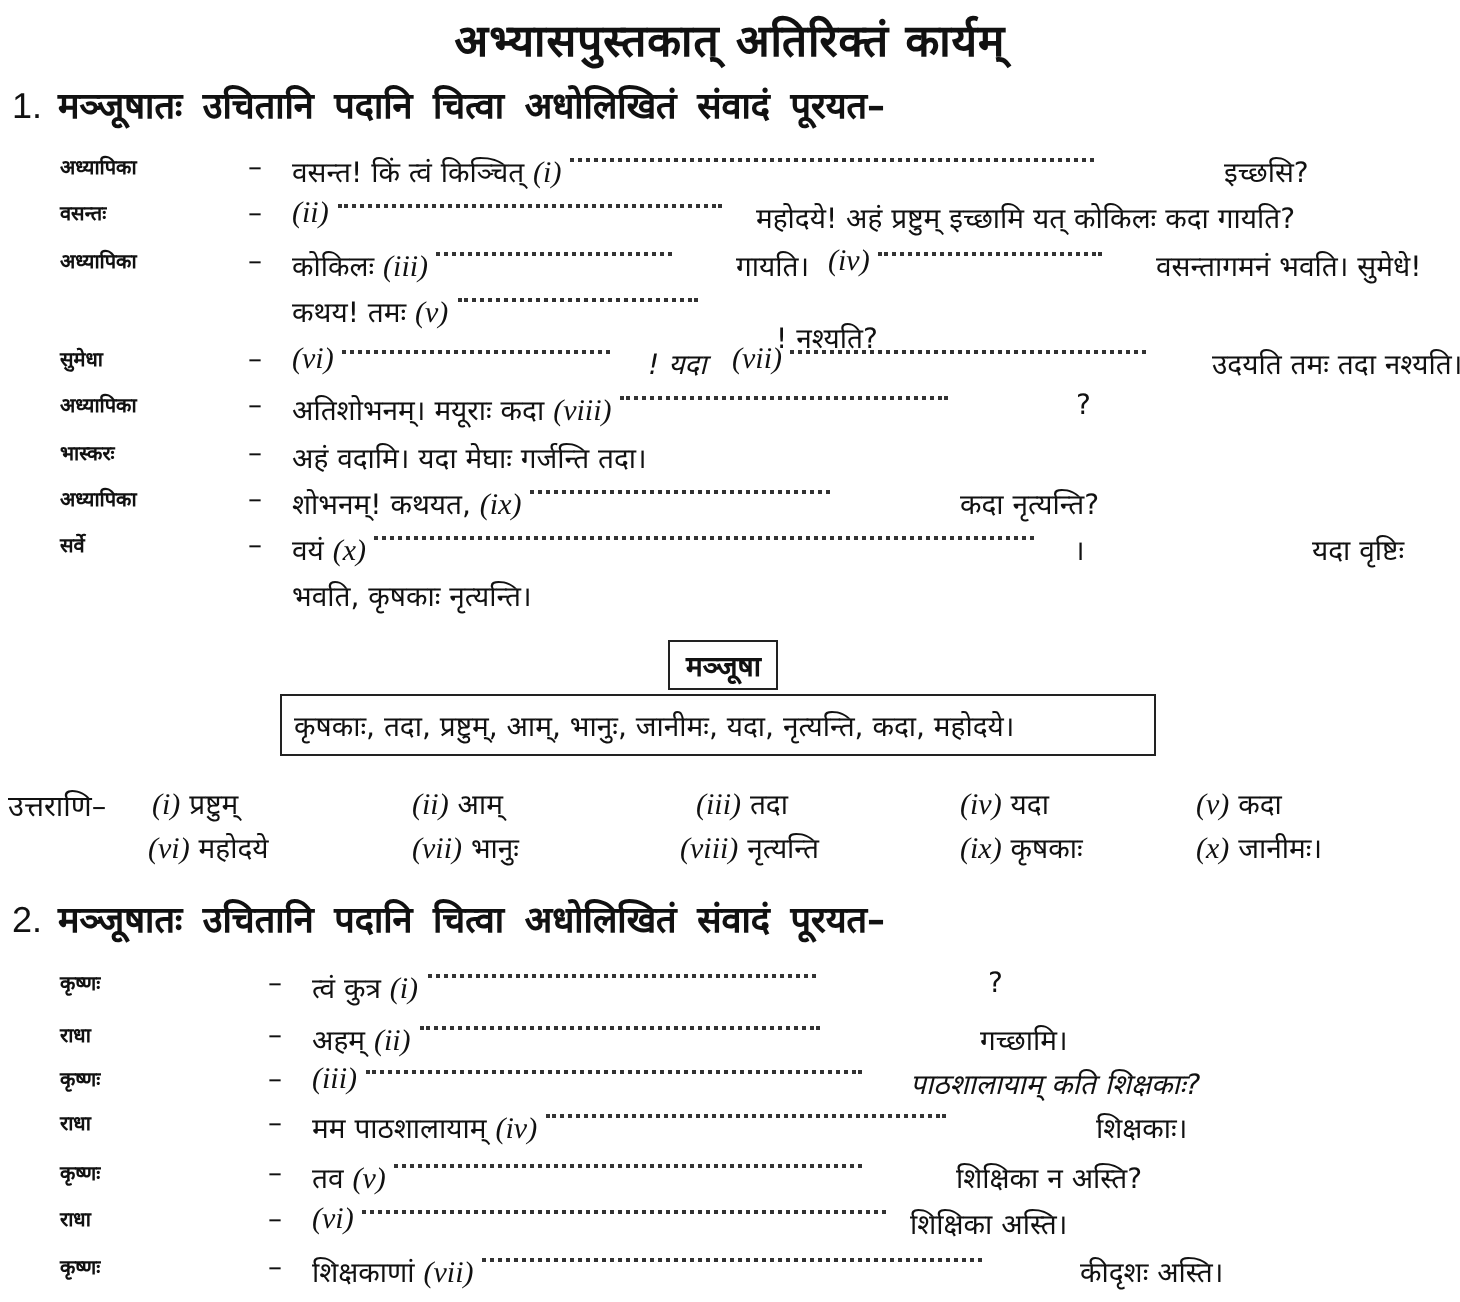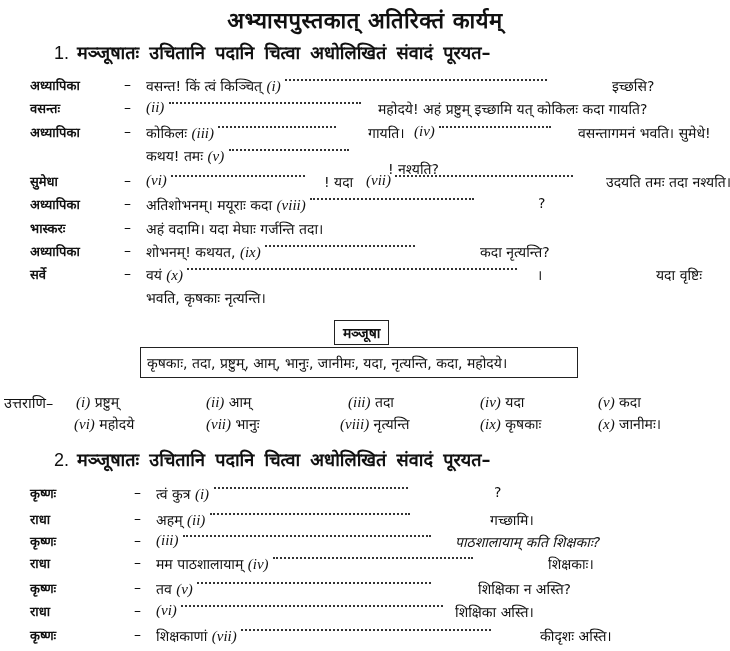--- a/index.html
+++ b/index.html
@@ -8,27 +8,26 @@
     font-family: "DejaVu Sans", "Liberation Sans", sans-serif;
     color: #111111;
   }
   .title {
     position: absolute; left: 0; top: 4px; width: 730px; text-align: center;
     font-size: 22px; font-weight: bold; letter-spacing: 0.5px;
   }
   .qhead {
     position: absolute; left: 6px; font-size: 18px; font-weight: bold; white-space: nowrap;
     word-spacing: 4px;
-    margin-left: 48px;
   }
   .qhead .num { font-family: "Liberation Sans", sans-serif; font-weight: normal; margin-right: 8px; }
   .row {
     position: absolute; left: 0; height: 22px; font-size: 14px; white-space: nowrap;
   }
-  .spk { position: absolute; left: 30px; font-weight: bold; font-size: 13px; }
+  .spk { position: absolute; left: 30px; font-weight: bold; font-size: 10px; }
   .dash { position: absolute; left: 124px; }
   .line { position: absolute; left: 146px; }
   .it { font-family: "Liberation Serif", serif; font-style: italic; font-size: 15px; }
   .dots {
     display: inline-block; vertical-align: top; margin-top: 3px;
     border-top: 2px dotted #333; height: 0;
   }
   .abs { position: absolute; }
   .box-label {
     position: absolute; left: 334px; top: 320px; padding: 2px 8px;
@@ -99,21 +98,21 @@
   <span class="abs" style="left:388px;margin-top:13px;">! नश्यति?</span>
 </div>
 
 <div class="row" style="top:172px;">
   <span class="spk">सुमेधा</span>
   <span class="dash">–</span>
   <span class="line">
     <span class="it">(vi)</span>
     <span class="dots" style="width:134px;"></span>
   </span>
-  <span class="abs" style="left:324px;">! यदा</span>
+  <span class="abs" style="left:324px;font-style:italic;">! यदा</span>
   <span class="abs" style="left:366px;">
     <span class="it">(vii)</span>
     <span class="dots" style="width:178px;"></span>
   </span>
   <span class="abs" style="left:578px;margin-left:28px;">उदयति तमः तदा नश्यति।</span>
 </div>
 
 <div class="row" style="top:195px;">
   <span class="spk">अध्यापिका</span>
   <span class="dash">–</span>

